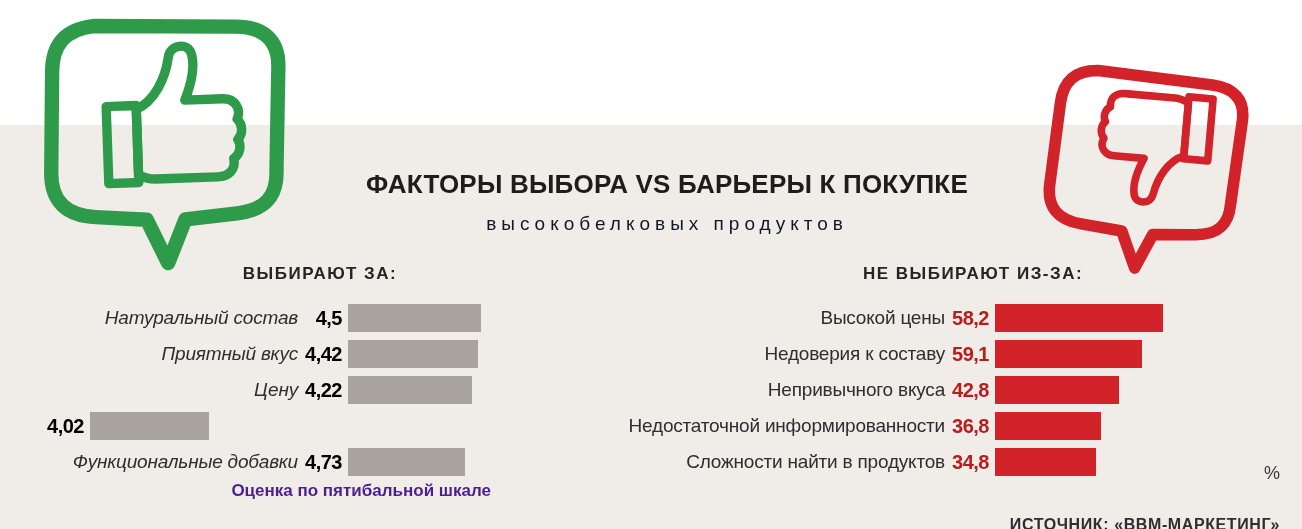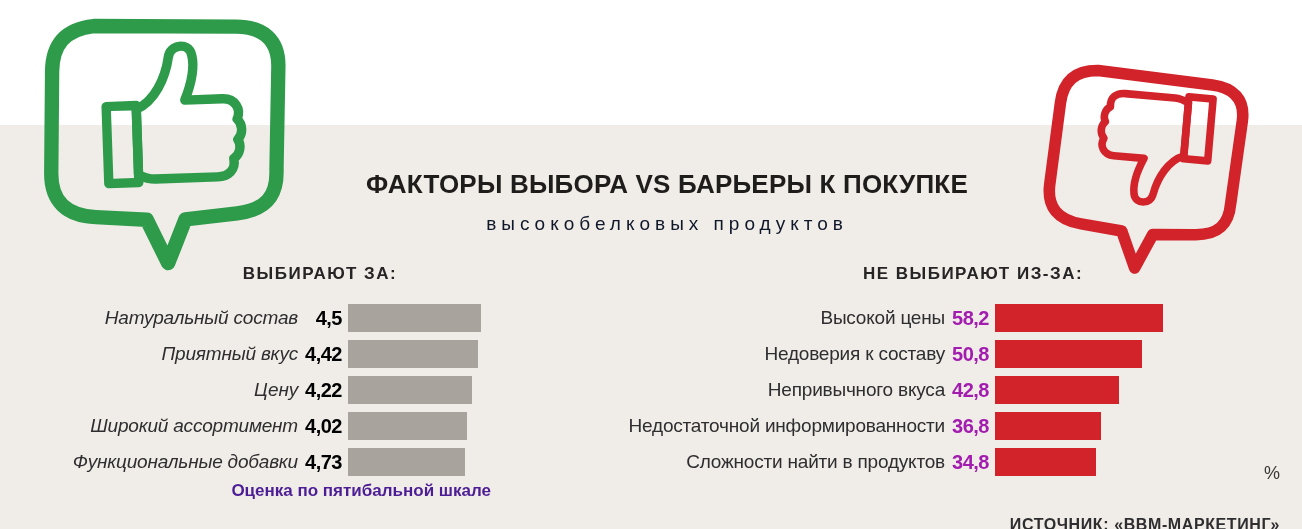--- a/index.html
+++ b/index.html
@@ -40,21 +40,21 @@
     text-align:right; font-size:19px; color:#2e2d2f; white-space:nowrap;
     letter-spacing:-0.2px;
   }
   .col.left  .lbl { width:258px;font-style:italic; }
   .col.right .lbl { width:365px; }
   .val {
     width:44px; text-align:right; font-size:20px; font-weight:bold;
     margin-right:6px; white-space:nowrap; letter-spacing:-0.5px;
   }
   .col.left  .val { color:#000000; }
-  .col.right .val { color:#a21caf; }
+  .col.right .val { color:#b91c1c; }
   .bar { height:28px; }
   .col.left  .bar { background:#a9a39d; }
   .col.right .bar { background:#d2232b; }
 
   .footnote {
     position:absolute; left:40px; top:481px; width:451px;
     text-align:right; font-size:17px; font-weight:bold; color:#4c1d95;
     white-space:nowrap;
   }
   .unit {
@@ -114,40 +114,39 @@
     <span class="lbl">Приятный вкус</span>
     <span class="val">4,42</span>
     <span class="bar" style="width: 130px;"></span>
   </div>
   <div class="row">
     <span class="lbl">Цену</span>
     <span class="val">4,22</span>
     <span class="bar" style="width: 124px;"></span>
   </div>
   <div class="row">
-    <span class="lbl">Широкий ассортимент</span>
     <span class="val">4,02</span>
     <span class="bar" style="width: 119px;"></span>
   </div>
   <div class="row">
     <span class="lbl">Функциональные добавки</span>
     <span class="val">4,73</span>
     <span class="bar" style="width: 117px;"></span>
   </div>
 </div>
 
 <div class="col right">
   <div class="row">
     <span class="lbl">Высокой цены</span>
     <span class="val">58,2</span>
     <span class="bar" style="width: 168px;"></span>
   </div>
   <div class="row">
     <span class="lbl">Недоверия к составу</span>
-    <span class="val">50,8</span>
+    <span class="val">59,1</span>
     <span class="bar" style="width: 147px;"></span>
   </div>
   <div class="row">
     <span class="lbl">Непривычного вкуса</span>
     <span class="val">42,8</span>
     <span class="bar" style="width: 124px;"></span>
   </div>
   <div class="row">
     <span class="lbl">Недостаточной информированности</span>
     <span class="val">36,8</span>

